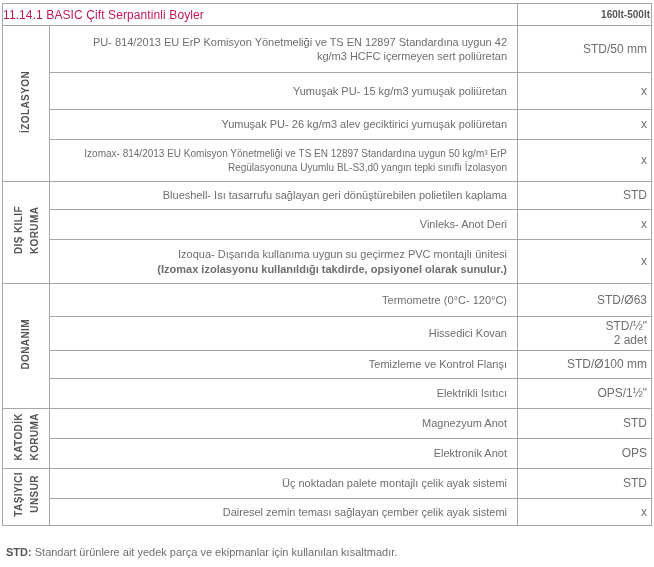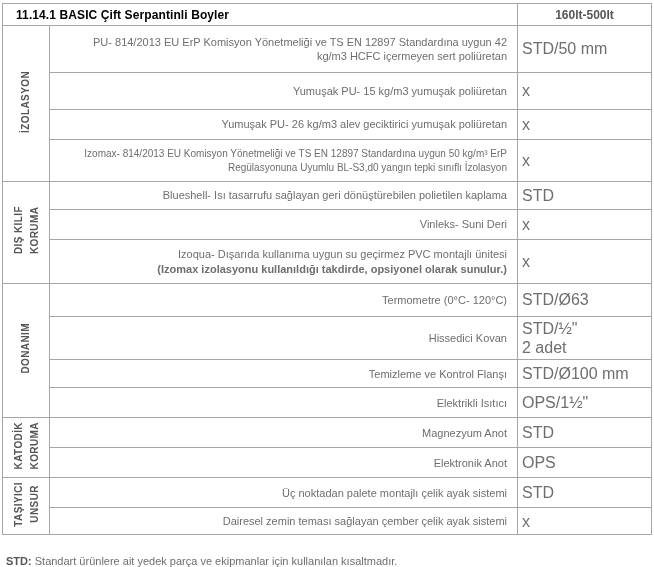--- a/index.html
+++ b/index.html
@@ -16,25 +16,25 @@
     width:650px;
     table-layout:fixed;
   }
   col.c-lab  { width:47px; }
   col.c-desc { width:auto; }
   col.c-val  { width:134px; }
 
   th, td { border:1px solid #a4a6a9; background:#ffffff; }
 
   th.title {
-    text-align:left; font-size:12px; font-weight:bold;
-    color:#000000; padding:3px 13px; letter-spacing:0.1px;
+    text-align:left; font-size:12px; font-weight:normal;
+    color:#be185d; padding:3px 0; letter-spacing:0.1px;
   }
   th.range {
-    text-align:center; font-size:12px; font-weight:bold; color:#55565a;
+    text-align:right; font-size:10px; font-weight:bold; color:#55565a;
   }
 
   td.lab { text-align:center; vertical-align:middle; padding:0; }
   .vtext {
     display:inline-block;
     writing-mode:vertical-rl;
     transform:rotate(180deg);
     font-weight:bold;
     font-size:10px;
     letter-spacing:0.4px;
@@ -47,22 +47,22 @@
   td.desc {
     font-size:11px; line-height:1.3;
     padding:4px 10px 4px 14px;
     vertical-align:middle;
     text-align:right;
   }
   tr.small td.desc div { font-size:10px; line-height:1.35; }
   td.desc .note { font-weight:bold; }
 
   td.val {
-    text-align:left; vertical-align:middle;
-    font-size:16px; line-height:1.2;
+    text-align:right; vertical-align:middle;
+    font-size:12px; line-height:1.2;
     white-space:pre-line;
     padding:2px 4px;
   }
 
   tr.h22{height:22px} tr.h47{height:47px} tr.h31{height:37px}
   tr.h30{height:30px} tr.h42{height:42px} tr.h28{height:28px}
   tr.h44{height:44px} tr.h33{height:33px} tr.h27{height:27px}
 
   .footnotes {
     padding:19px 4px 13px 4px;
@@ -121,21 +121,21 @@
         <span class="vtext">DIŞ KILIF
 KORUMA</span>
       </td>
       <td class="desc">
         <div>Blueshell- Isı tasarrufu sağlayan geri dönüştürebilen polietilen kaplama</div>
       </td>
       <td class="val">STD</td>
     </tr>
     <tr class="h30">
       <td class="desc">
-        <div>Vinleks- Suni Deri</div>
+        <div>Vinleks- Anot Deri</div>
       </td>
       <td class="val">x</td>
     </tr>
     <tr class="h44">
       <td class="desc">
         <div>Izoqua- Dışarıda kullanıma uygun su geçirmez PVC montajlı ünitesi</div>
         <div class="note">(Izomax izolasyonu kullanıldığı takdirde, opsiyonel olarak sunulur.)</div>
       </td>
       <td class="val">x</td>
     </tr>

